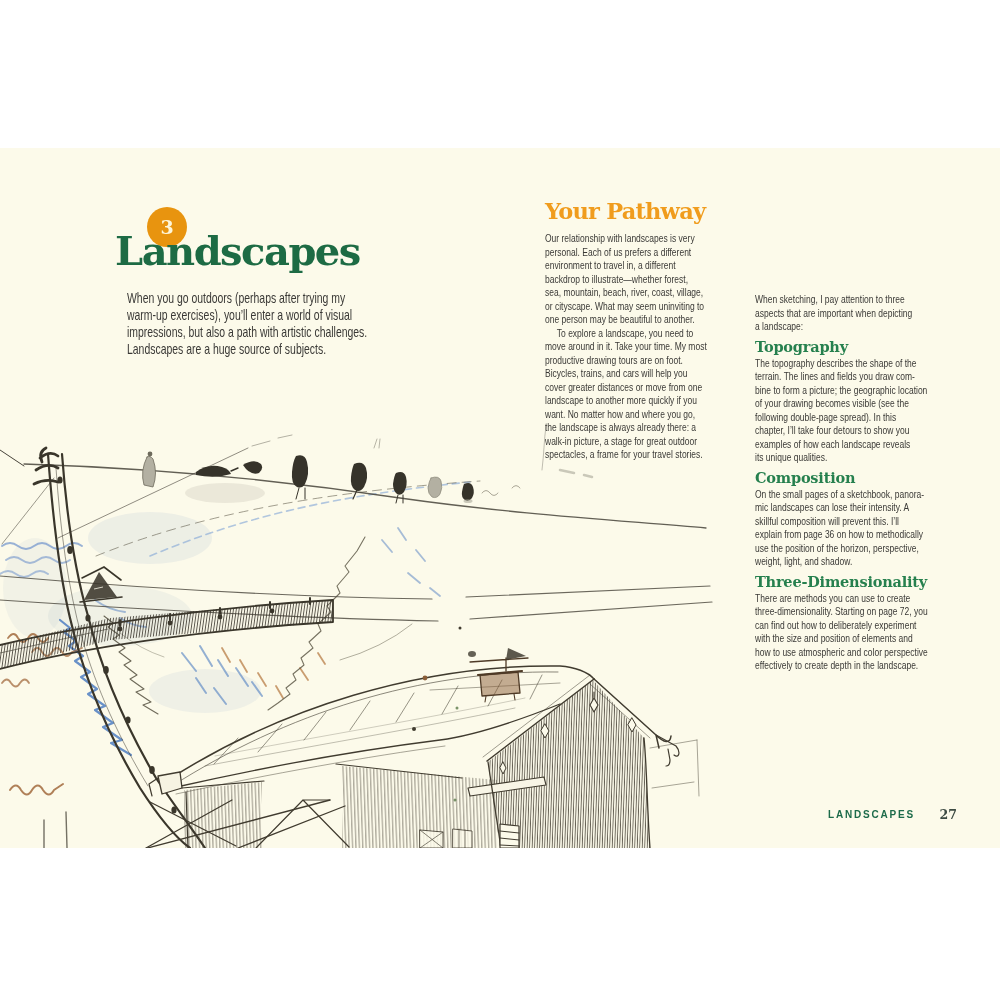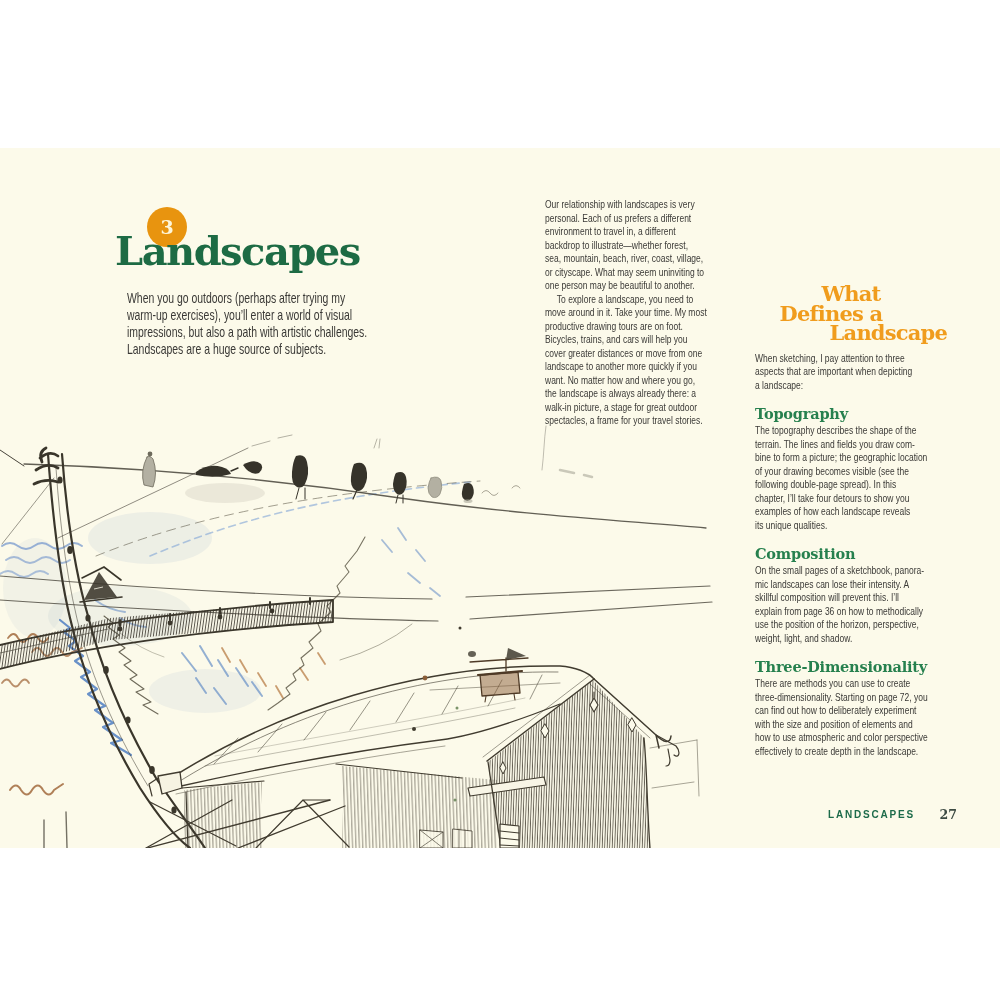--- a/index.html
+++ b/index.html
@@ -38,21 +38,21 @@
   }
   .defines{position:absolute;left:755px;top:284px;width:192px;}
   .defines-heading{
     font-family:"DejaVu Serif",serif;font-weight:bold;font-size:21px;line-height:19.5px;
     color:#f09c1d;letter-spacing:-.8px;
   }
   .dh1{text-align:center;}
   .dh2{text-align:center;transform:translateX(-20px);}
   .dh3{text-align:right;}
   .defines-intro{margin-top:9px;}
-  .section{margin-top:14px;}
+  .section{margin-top:5px;}
   .section-title{
     font-family:"DejaVu Serif",serif;font-weight:bold;font-size:14.5px;line-height:16px;
     color:#26804e;letter-spacing:-.2px;margin-bottom:2px;
   }
   .footer{position:absolute;left:755px;top:807px;width:202px;height:18px;}
   .footer-section{
     position:absolute;right:42px;top:2px;font-size:10px;font-weight:bold;
     letter-spacing:1.8px;color:#1d6b4a;
   }
   .footer-page{
@@ -243,45 +243,41 @@
 </div>
 
 <h1 class="chapter-title" style="margin:0;">Landscapes</h1>
 
 <div class="intro">When you go outdoors (perhaps after trying my
 warm-up exercises), you’ll enter a world of visual
 impressions, but also a path with artistic challenges.
 Landscapes are a huge source of subjects.</div>
 
 <div class="pathway">
+  <div class="pathway-heading">Your Pathway</div>
   <div class="col-body">Our relationship with landscapes is very
 personal. Each of us prefers a different
 environment to travel in, a different
 backdrop to illustrate—whether forest,
 sea, mountain, beach, river, coast, village,
 or cityscape. What may seem uninviting to
 one person may be beautiful to another.
 &nbsp;&nbsp;&nbsp;&nbsp;&nbsp;To explore a landscape, you need to
 move around in it. Take your time. My most
 productive drawing tours are on foot.
 Bicycles, trains, and cars will help you
 cover greater distances or move from one
 landscape to another more quickly if you
 want. No matter how and where you go,
 the landscape is always already there: a
 walk-in picture, a stage for great outdoor
 spectacles, a frame for your travel stories.</div>
 </div>
 
 <div class="defines">
-  <div class="defines-heading">
-    <div class="dh1">What</div>
-    <div class="dh2">Defines a</div>
-    <div class="dh3">Landscape</div>
-  </div>
   <div class="col-body defines-intro">When sketching, I pay attention to three
 aspects that are important when depicting
 a landscape:</div>
 
   <div class="section">
     <div class="section-title">Topography</div>
     <div class="col-body">The topography describes the shape of the
 terrain. The lines and fields you draw com-
 bine to form a picture; the geographic location
 of your drawing becomes visible (see the

